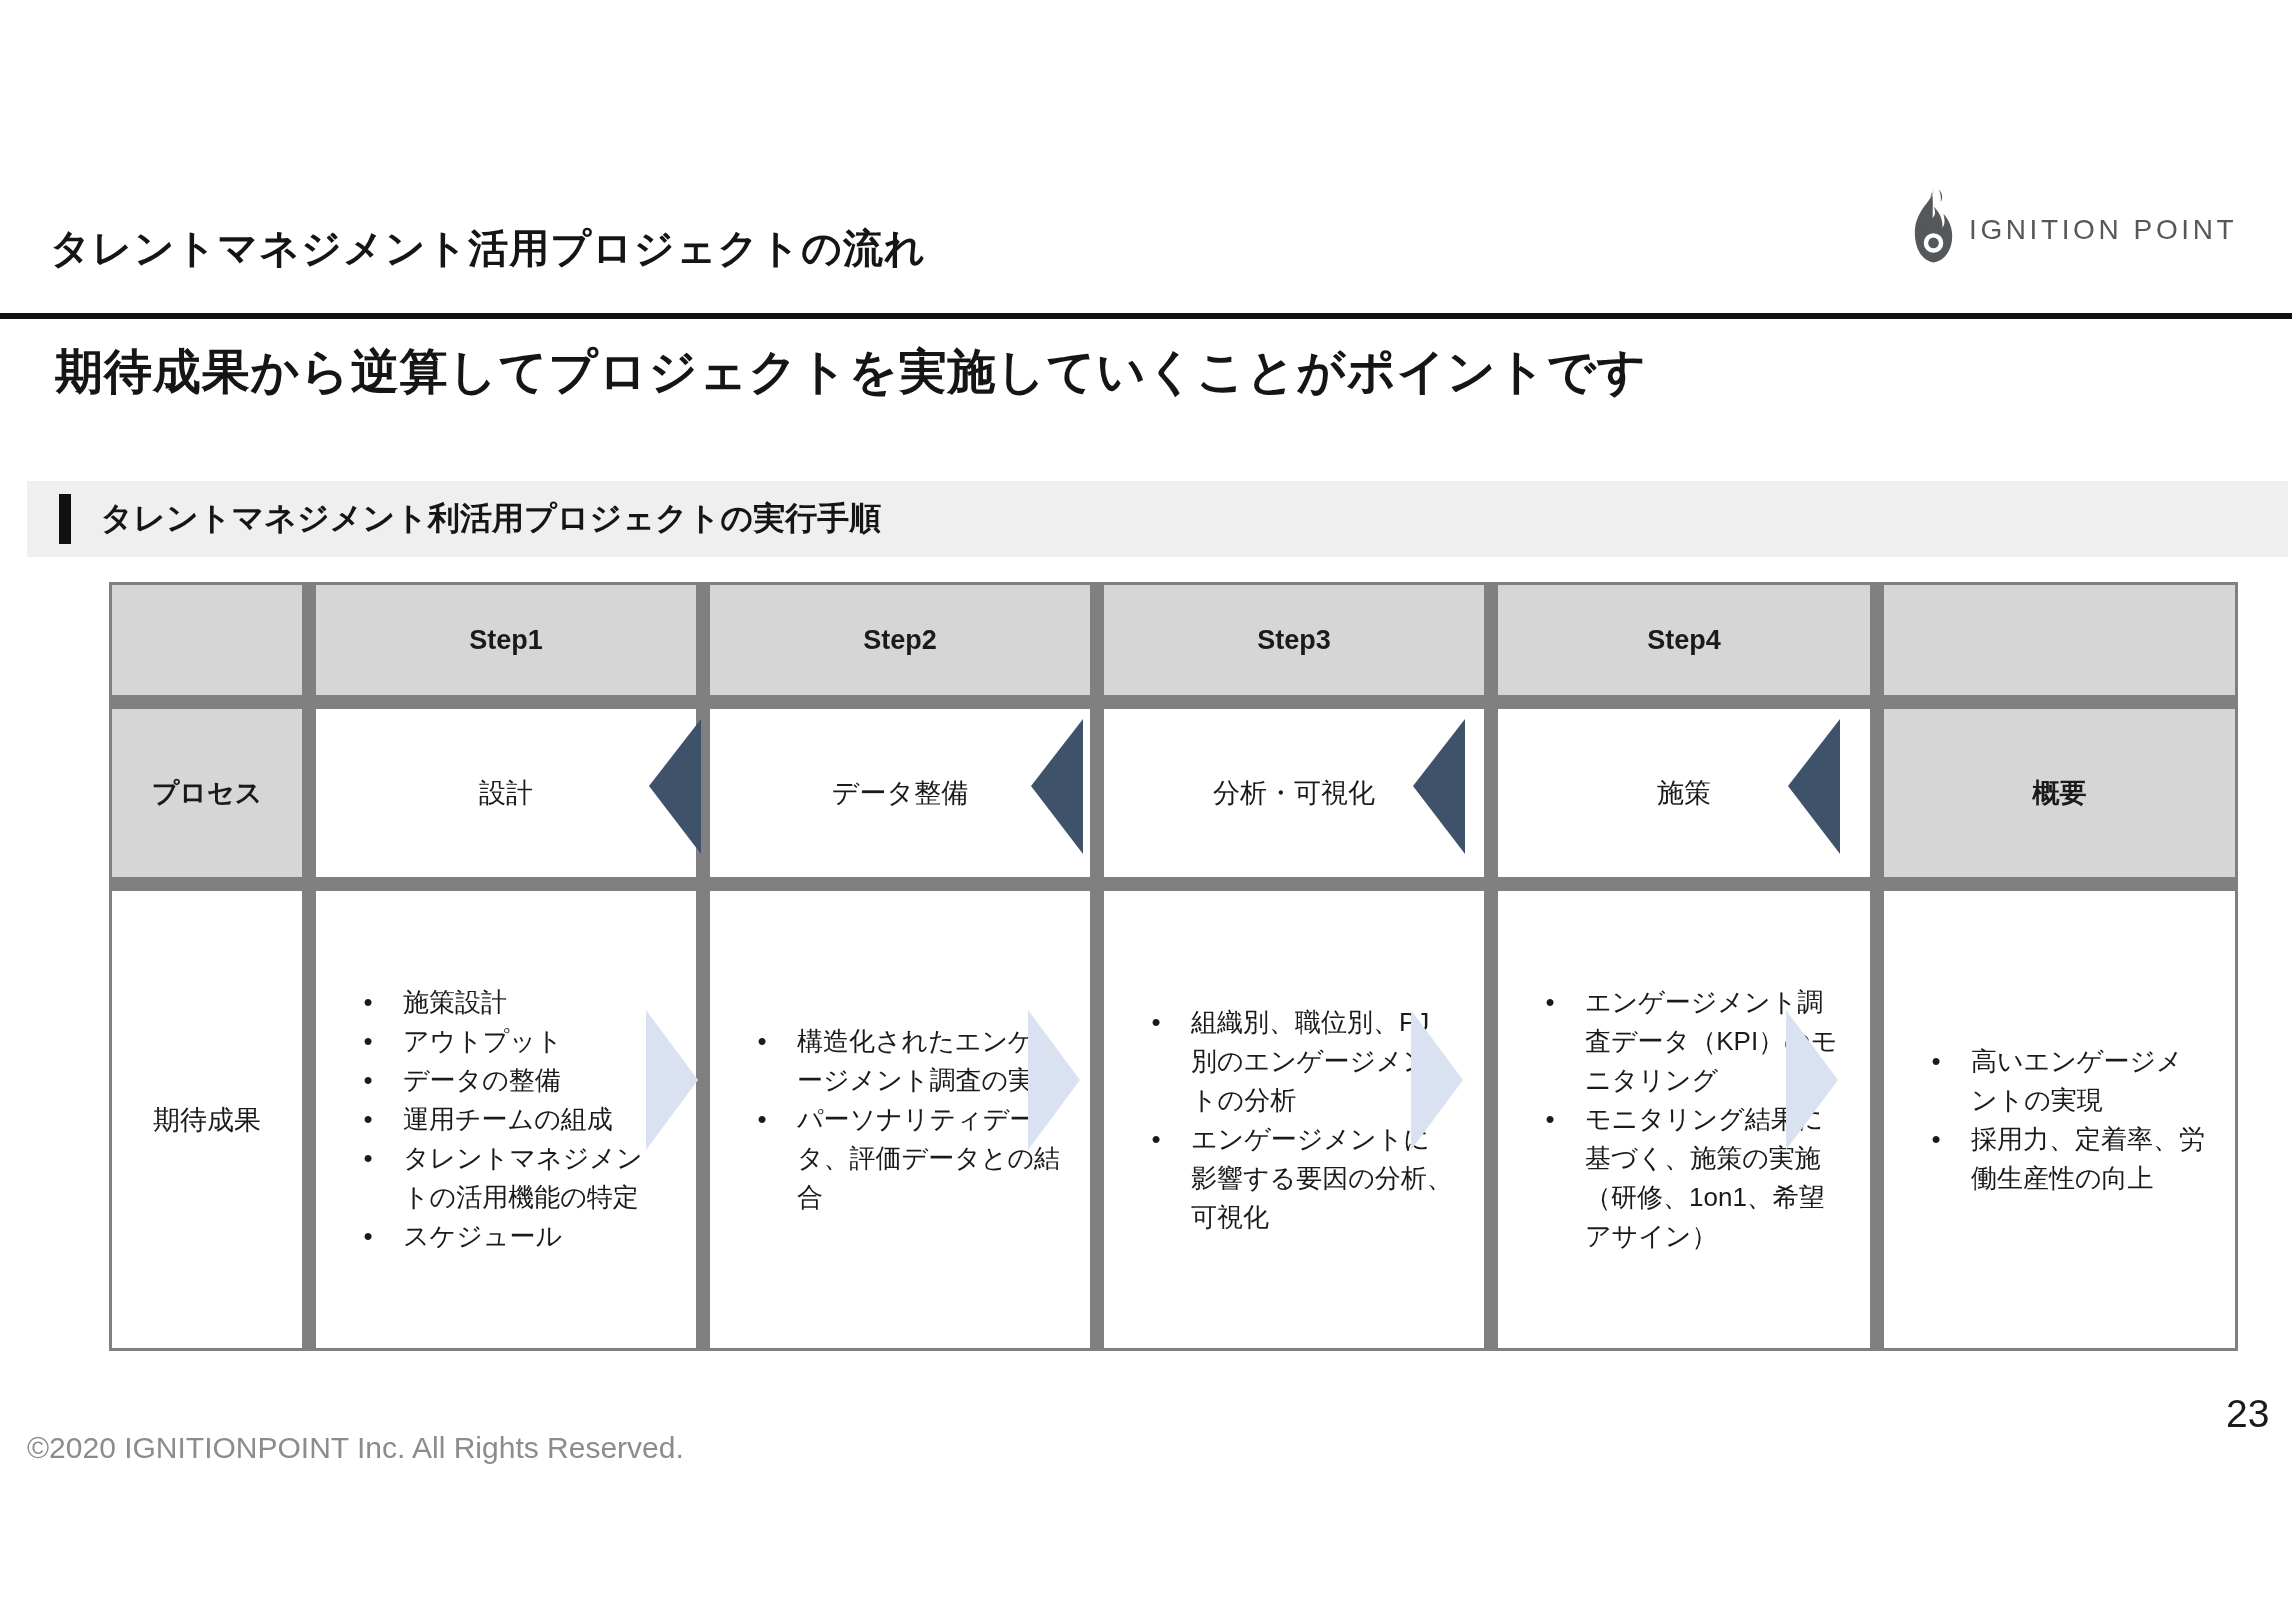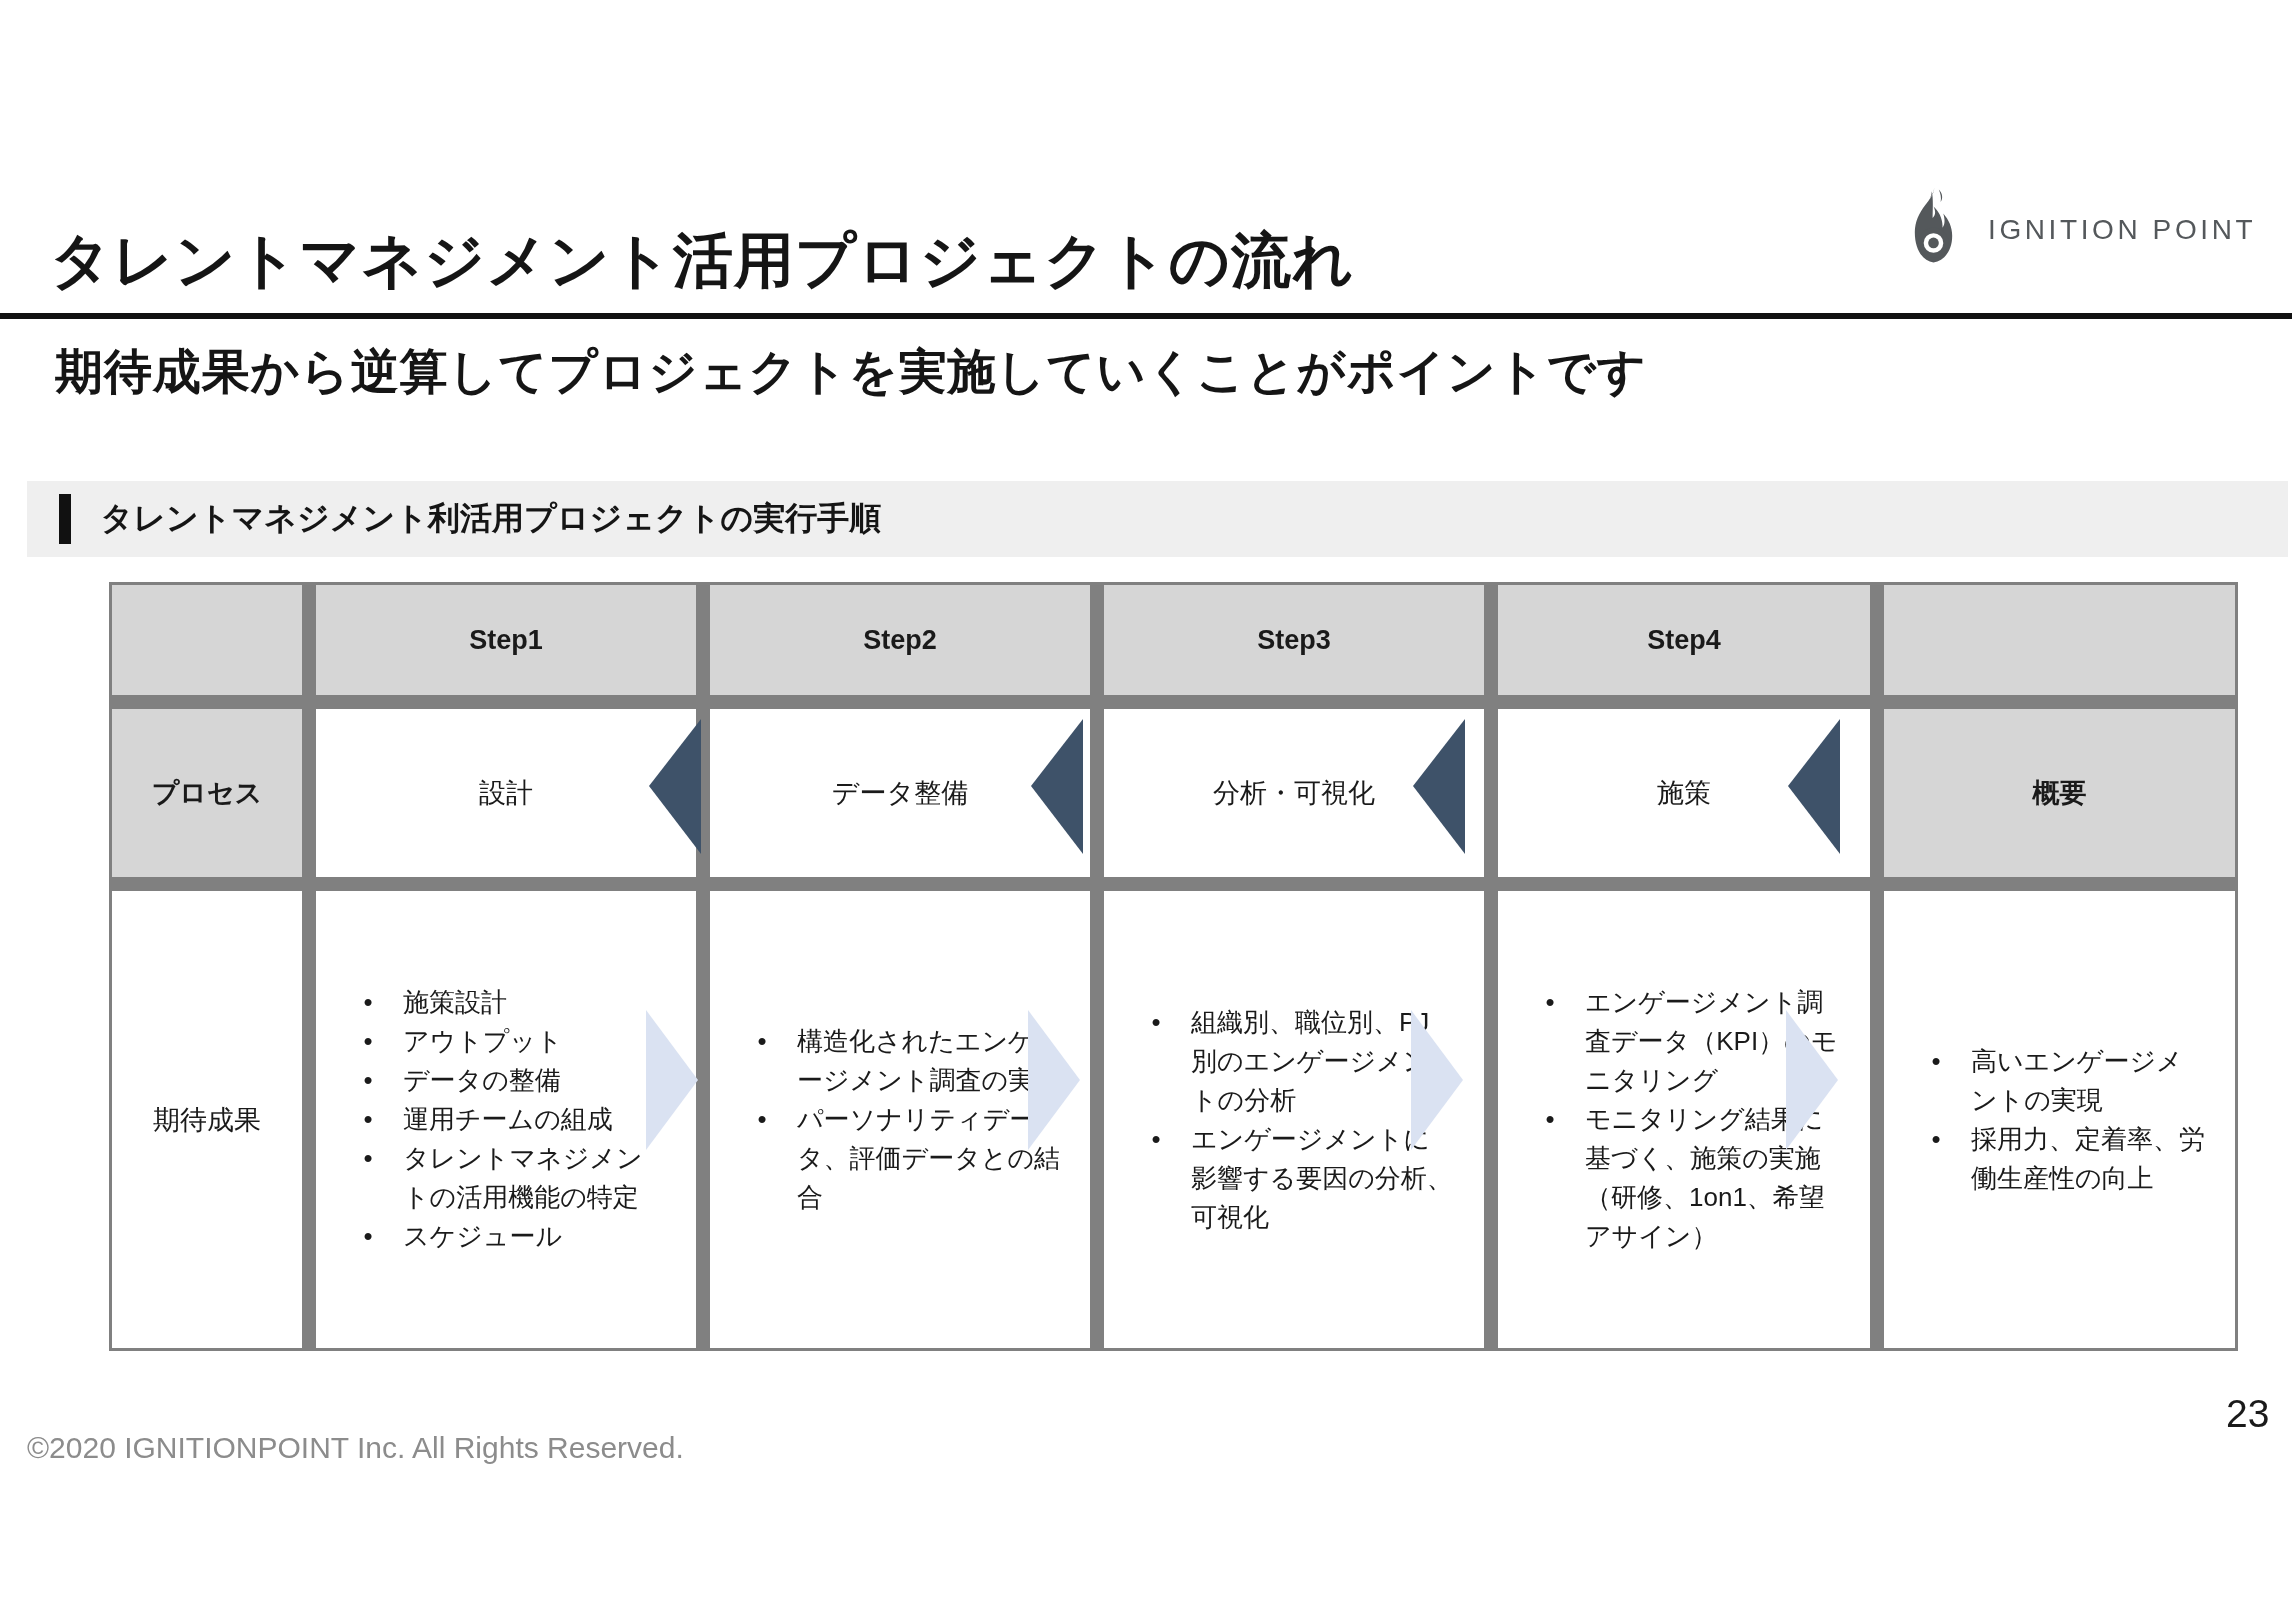--- a/index.html
+++ b/index.html
@@ -7,26 +7,26 @@
     position:relative;
     width:2293px;height:1621px;
     background:#ffffff;
     font-family:"Liberation Sans","DejaVu Sans",sans-serif;
     color:#1a1a1a;
     overflow:hidden;
   }
   
   .page-title{
     position:absolute;left:50px;top:221px;
-    font-size:60px;font-weight:bold;letter-spacing:0.9px;
+    font-size:40px;font-weight:bold;letter-spacing:0.9px;
     color:#151515;white-space:nowrap;
   }
   .logo{
     position:absolute;left:1911px;top:183px;width:339px;height:94px;
-    display:flex;align-items:center;gap:32px;
+    display:flex;align-items:center;gap:13px;
   }
   .logo svg{display:block;}
   .logo-text{
     font-size:28px;color:#54585b;letter-spacing:3.6px;
     font-weight:500;white-space:nowrap;
   }
   .title-rule{
     position:absolute;left:0;top:313px;width:2293px;height:6.2px;
     background:#111111;
   }

